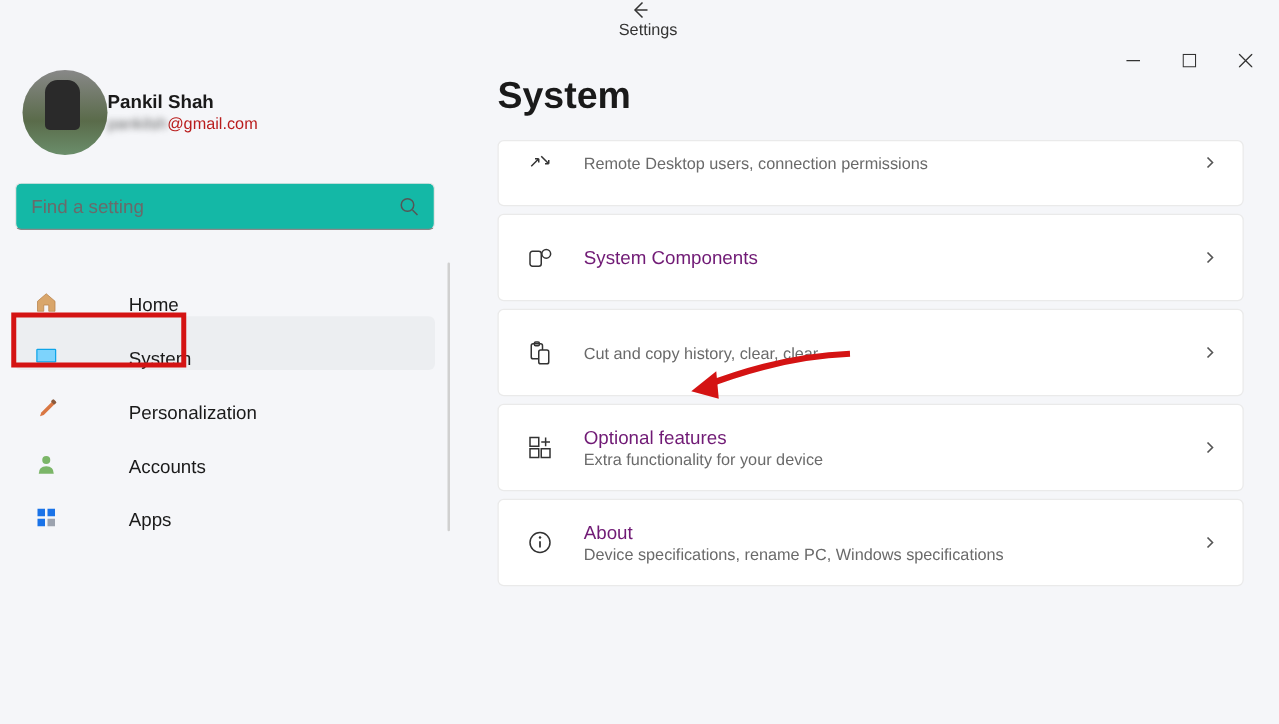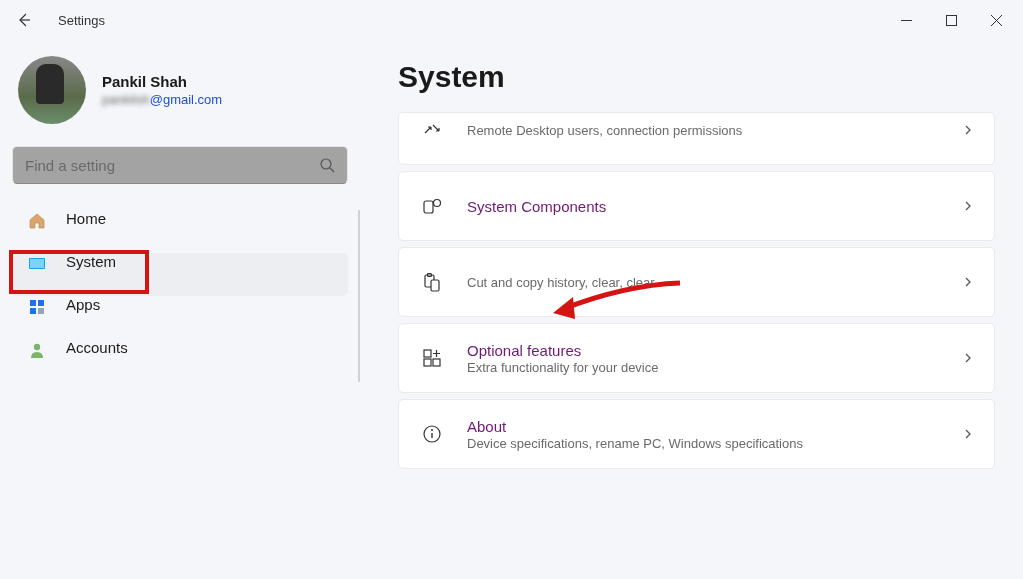--- a/index.html
+++ b/index.html
@@ -1,40 +1,40 @@
 <!DOCTYPE html>
 <html><head>
   <meta charset="utf-8">
   <style>
     * { margin: 0; padding: 0; box-sizing: border-box; font-family: "Segoe UI", -apple-system, sans-serif; }
     body { background: #f5f6f9; width: 1023px; height: 579px; overflow: hidden; position: relative; }
     
-    .titlebar { height: 40px; display: flex; align-items: center; padding: 0 4px; }
+    .titlebar { height: 40px; display: flex; align-items: center; padding: 0 4px; flex-direction: column; }
     .back-btn { width: 40px; height: 40px; display: flex; align-items: center; justify-content: center; cursor: pointer; color: #333; }
     .title { font-size: 13px; color: #333; margin-left: 14px; }
     .window-controls { margin-left: auto; display: flex; }
     .win-ctrl { width: 45px; height: 34px; display: flex; align-items: center; justify-content: center; cursor: pointer; color: #333; }
     
     .app-body { display: flex; height: calc(100% - 40px); }
     
     .sidebar { width: 360px; padding: 16px 12px 0 12px; position: relative; }
     .profile { display: flex; align-items: center; margin-bottom: 22px; padding-left: 6px; }
     .avatar { width: 68px; height: 68px; border-radius: 50%; background: linear-gradient(180deg, #888 0%, #5a6b4a 60%, #6b8e6b 100%); position: relative; overflow: hidden; }
     .avatar::after { content: ""; position: absolute; top: 8px; left: 18px; width: 28px; height: 40px; background: #2a2a2a; border-radius: 10px 10px 4px 4px; }
-    .profile-info { margin-left: 16px; }
+    .profile-info { }
     .profile-name { font-size: 15px; font-weight: 600; color: #1a1a1a; }
     .profile-email { font-size: 13px; color: #666; filter: blur(2.5px); display: inline; }
-    .profile-email-suffix { font-size: 13px; color: #1d4ed8; }
-    
-    .search-box { background: #a3a3a3; border: 1px solid #e5e5e5; border-bottom: 1.5px solid #888; border-radius: 5px; height: 38px; display: flex; align-items: center; padding: 0 12px; margin-bottom: 26px; }
+    .profile-email-suffix { font-size: 13px; color: #b91c1c; }
+    
+    .search-box { background: #14b8a6; border: 1px solid #e5e5e5; border-bottom: 1.5px solid #888; border-radius: 5px; height: 38px; display: flex; align-items: center; padding: 0 12px; margin-bottom: 26px; }
     .search-input { flex: 1; border: none; outline: none; font-size: 15px; background: transparent; color: #333; }
     .search-input::placeholder { color: #6a6a6a; }
     
     .nav-list { position: relative; }
-    .nav-item { display: flex; align-items: flex-start; height: 43px; padding: 0 14px; border-radius: 5px; cursor: pointer; font-size: 15px; color: #1a1a1a; }
+    .nav-item { display: flex; align-items: flex-end; height: 43px; padding: 0 14px; border-radius: 5px; cursor: pointer; font-size: 15px; color: #1a1a1a; gap: 37px; }
     .nav-item.active { background: #eceef1; }
     .nav-icon { width: 22px; height: 22px; margin-right: 18px; display: flex; align-items: center; justify-content: center; }
     .nav-divider { position: absolute; right: -12px; top: 0; width: 2px; height: 100%; background: #d0d0d0; border-radius: 1px; }
     .highlight-box { position: absolute; border: 4px solid #d41313; pointer-events: none; }
     
     .content { flex: 1; padding: 20px 28px 0 38px; overflow: hidden; }
     .page-title { font-size: 30px; font-weight: 600; color: #1a1a1a; margin-bottom: 18px; }
     
     .card { background: #fff; border: 1px solid #eaeaea; border-radius: 5px; padding: 14px 20px; display: flex; align-items: center; cursor: pointer; margin-bottom: 6px; min-height: 70px; }
     .card-icon { width: 26px; height: 26px; margin-right: 22px; display: flex; align-items: center; justify-content: center; color: #333; flex-shrink: 0; }
@@ -110,43 +110,52 @@
             <svg width="20" height="20" viewBox="0 0 20 20">
               <rect x="2" y="4" width="16" height="11" rx="1" fill="#0ea5e9"></rect>
               <rect x="3" y="5" width="14" height="9" fill="#7dd3fc"></rect>
             </svg>
           </span>
         <span>System</span>
       </div>
 
 
 
+      <div class="nav-item">
+        <span class="nav-icon">
+            <svg width="20" height="20" viewBox="0 0 20 20">
+              <path d="M15 3 L17 5 L8 14 L5 15 L6 12 Z" fill="#d97743"></path>
+              <rect x="14" y="2" width="4" height="3" rx="1" transform="rotate(45 16 3.5)" fill="#8b5a3c"></rect>
+            </svg>
+          </span>
+        <span>Personalization</span>
+      </div>
+
+      <div class="nav-item">
+        <span class="nav-icon">
+            <svg width="20" height="20" viewBox="0 0 20 20">
+              <circle cx="10" cy="7" r="3.2" fill="#7bb668"></circle>
+              <path d="M4 18 Q4 12 10 12 Q16 12 16 18 Z" fill="#7bb668"></path>
+            </svg>
+          </span>
+        <span>Accounts</span>
+      </div>
 
       <div class="nav-item">
         <span class="nav-icon">
             <svg width="20" height="20" viewBox="0 0 20 20">
               <rect x="3" y="3" width="6" height="6" fill="#1a73e8"></rect>
               <rect x="11" y="3" width="6" height="6" fill="#1a73e8"></rect>
               <rect x="3" y="11" width="6" height="6" fill="#1a73e8"></rect>
               <rect x="11" y="11" width="6" height="6" fill="#9ca3af"></rect>
             </svg>
           </span>
         <span>Apps</span>
       </div>
 
-      <div class="nav-item">
-        <span class="nav-icon">
-            <svg width="20" height="20" viewBox="0 0 20 20">
-              <circle cx="10" cy="7" r="3.2" fill="#7bb668"></circle>
-              <path d="M4 18 Q4 12 10 12 Q16 12 16 18 Z" fill="#7bb668"></path>
-            </svg>
-          </span>
-        <span>Accounts</span>
-      </div>
-
       <div class="highlight-box" style="left:-3px; top:40px; width:140px; height:44px;"></div>
     </div>
   </div>
 
   <div class="content">
     <h1 class="page-title">System</h1>
 
     <div class="card" style="min-height:44px; padding-top:4px; padding-bottom:21px;">
       <span class="card-icon">
           <svg width="22" height="22" viewBox="0 0 22 22">

